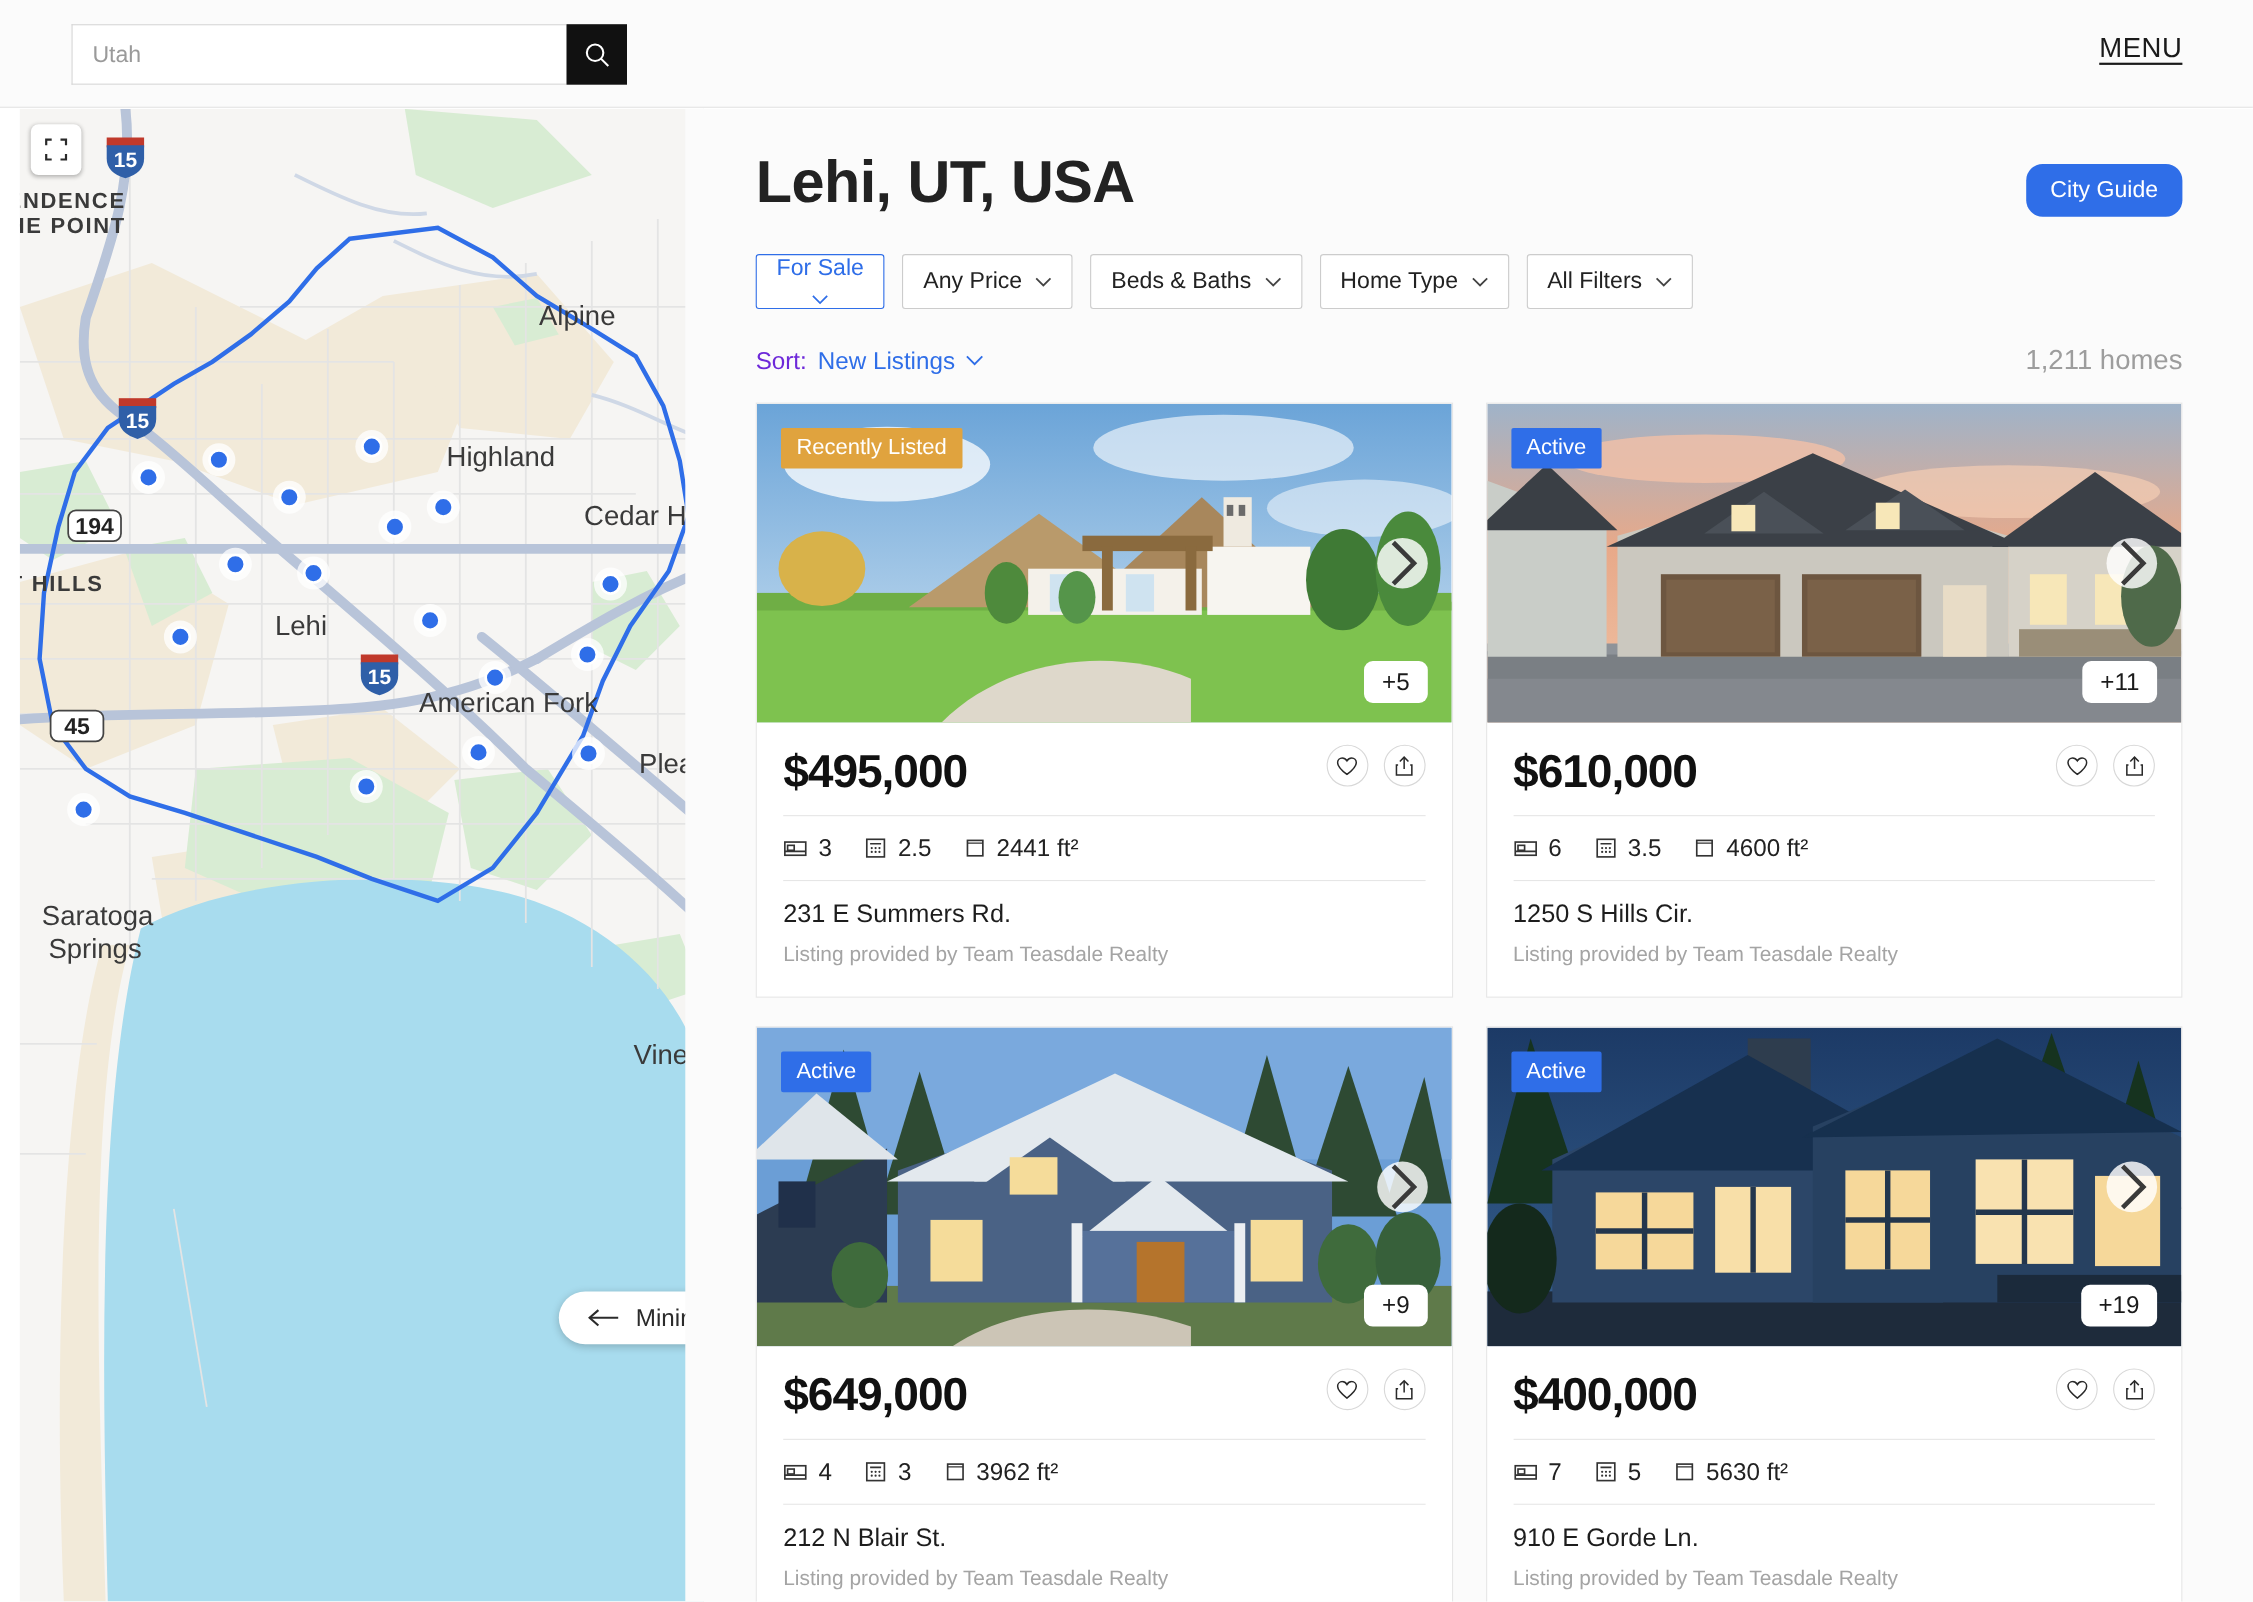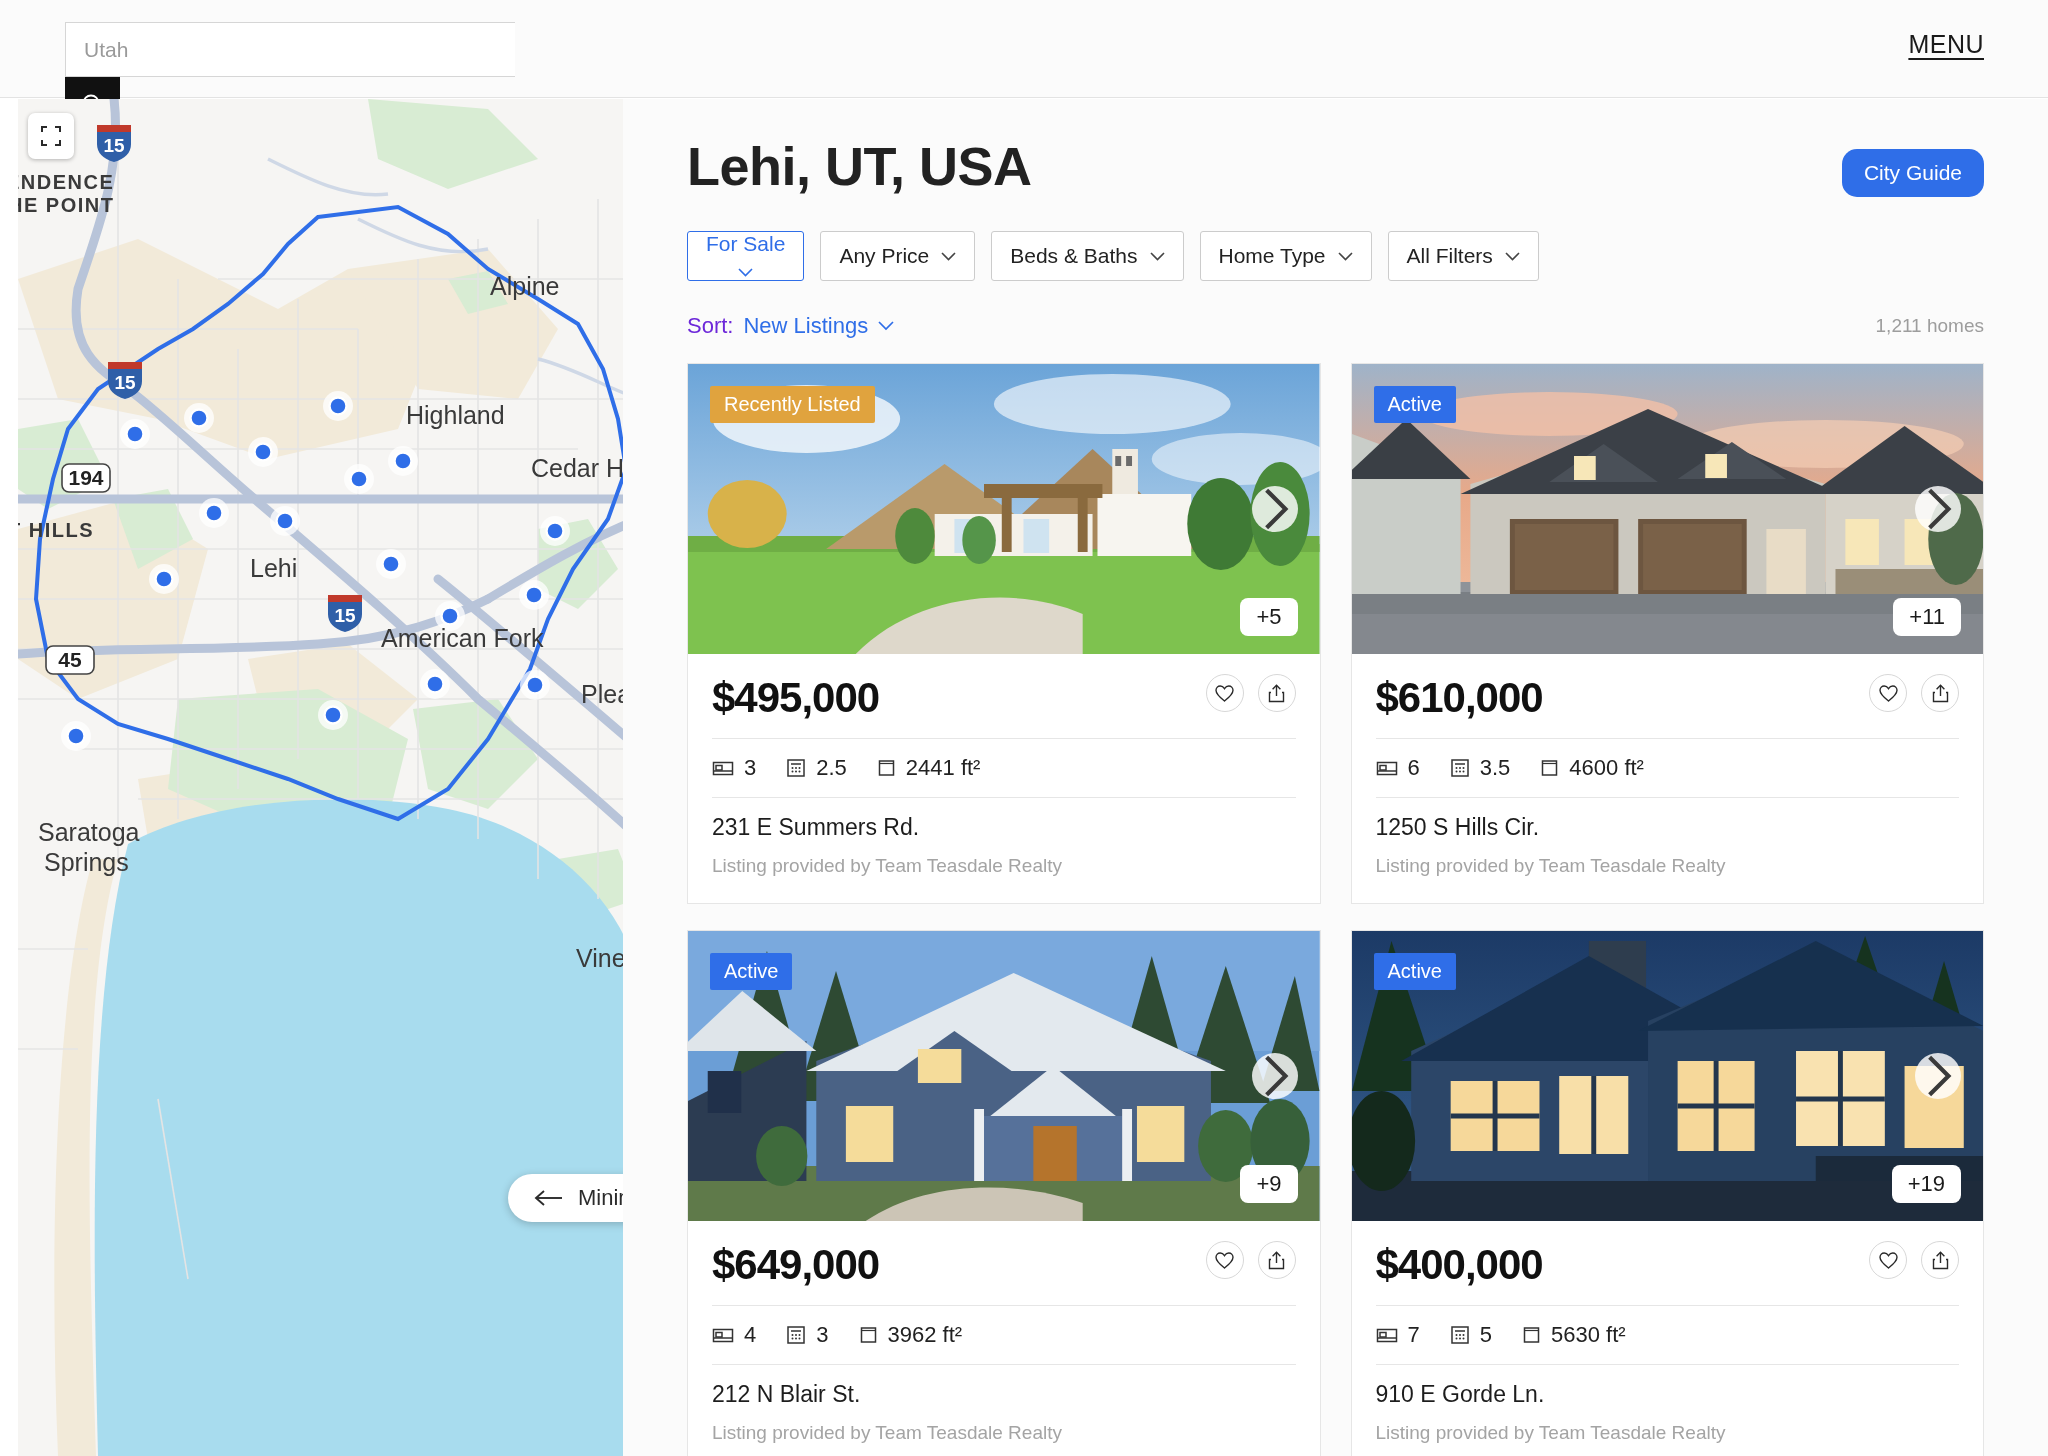--- a/index.html
+++ b/index.html
@@ -12,21 +12,21 @@
 
   
   .topbar {
     position: absolute; top: 0; left: 0;
     width: 2048px; height: 98px;
     background: #fbfbfb;
     border-bottom: 1px solid #e3e3e3;
   }
   .search-wrap {
     position: absolute; left: 65px; top: 22px;
-    display: flex; align-items: stretch; flex-direction: column;
+    display: flex; align-items: stretch;
   }
   .search-input {
     width: 450px; height: 55px;
     border: 1px solid #d6d6d6; border-right: none;
     background: #ffffff;
     font-size: 21px; color: #222;
     padding: 0 18px;
     font-family: "Liberation Sans", sans-serif;
     outline: none;
   }
@@ -108,21 +108,21 @@
   }
   .filter.active { border-color: #2f6ee8; color: #2f6ee8; flex-direction: column; }
   .chev { display: inline-block; }
   .sort-row {
     display: flex; align-items: center; justify-content: space-between;
     margin-top: 32px; margin-bottom: 24px;
   }
   .sort-left { display: flex; align-items: center; gap: 10px; font-size: 22px; }
   .sort-label { color: #6d28d9; text-align: center; }
   .sort-value { color: #2f6ee8; cursor: pointer; display: flex; align-items: center; gap: 10px; }
-  .homes-count { font-size: 19px; color: #9d9d9d; }
+  .homes-count { font-size: 25px; color: #9d9d9d; }
 
   .grid {
     display: grid;
     grid-template-columns: 1fr 1fr;
     gap: 26px 30px;
   }
   .card {
     background: #ffffff;
     border: 1px solid #e6e6e6;
     overflow: hidden;

